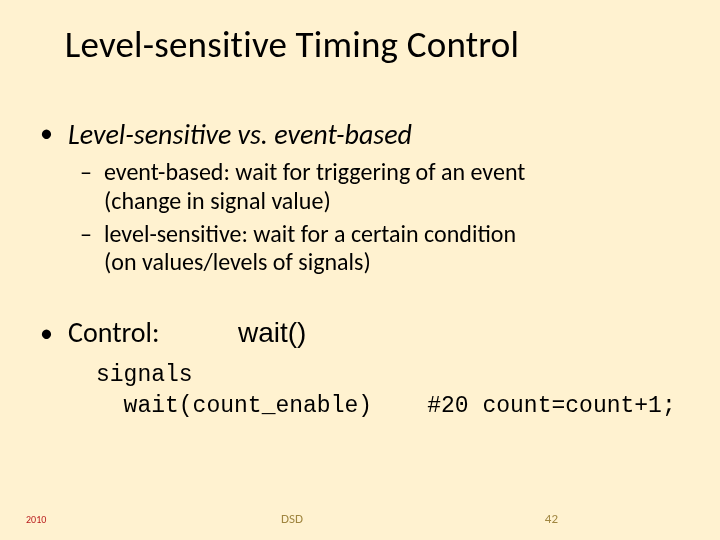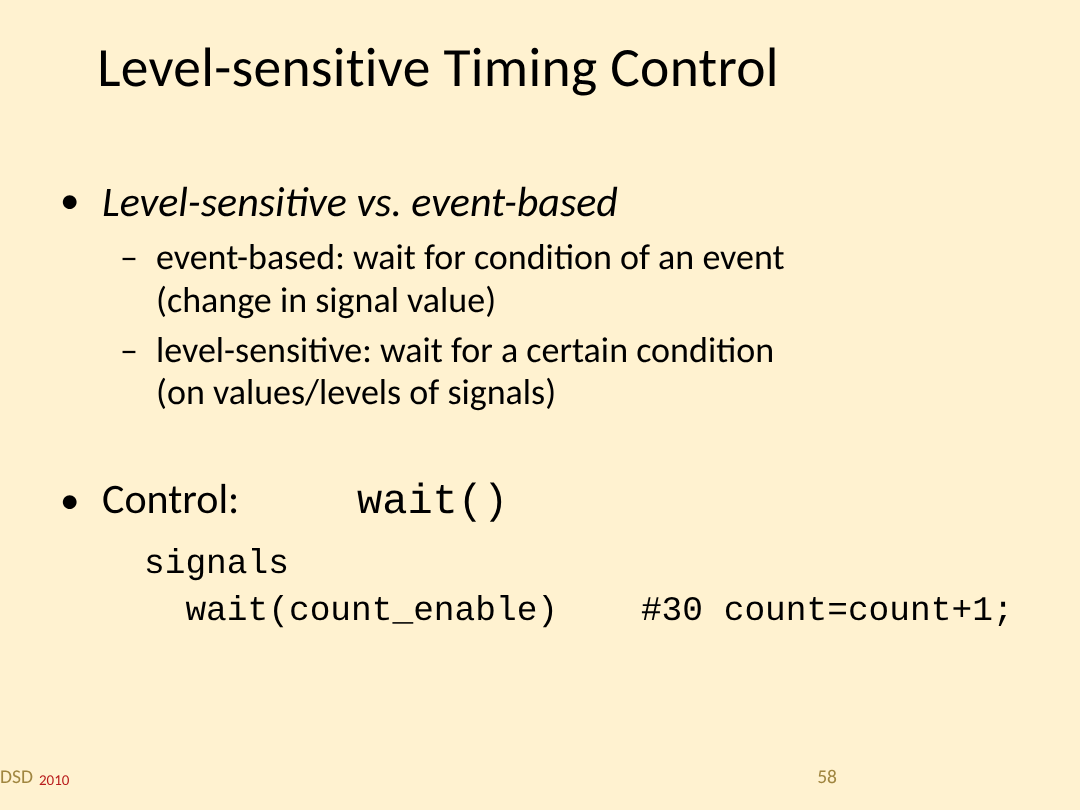--- a/index.html
+++ b/index.html
@@ -67,21 +67,21 @@
     flex: 0 0 28px;
     font-size: 26px;
     line-height: 32px;
   }
   .kw-row .lbl {
     font-size: 28px;
     width: 170px;
     flex: 0 0 170px;
   }
   .kw-row .code {
-    font-family: Liberation Mono, monospace;
+    font-family: Liberation Sans, sans-serif;
     font-size: 28px;
   }
   .codeblock {
     font-family: "Courier New", monospace;
     font-size: 23px;
     margin: 10px 0 0 56px;
     line-height: 1.35;
     white-space: pre;
   }
   .footer-left {
@@ -89,21 +89,21 @@
     left: 26px;
     bottom: 14px;
     font-size: 10px;
     color: #b91c1c;
   }
   .footer-center {
     position: absolute;
     left: 0;
     right: 0;
     bottom: 14px;
-    text-align: left;
+    text-align: center;
     font-size: 13px;
     color: #a08640;
   }
   .footer-right {
     position: absolute;
     right: 26px;
     bottom: 14px;
     font-size: 13px;
     color: #a08640;
   }
@@ -117,36 +117,36 @@
 
   <div class="content">
 
     <div class="bullet-l1">
       <div class="dot">•</div>
       <div class="txt">Level-sensitive vs. event-based</div>
     </div>
 
     <div class="bullet-l2">
       <div class="dash">–</div>
-      <div class="txt">event-based: wait for condition of an event (change in signal value)</div>
+      <div class="txt">event-based: wait for triggering of an event (change in signal value)</div>
     </div>
 
     <div class="bullet-l2">
       <div class="dash">–</div>
       <div class="txt">level-sensitive: wait for a certain condition (on values/levels of signals)</div>
     </div>
 
     <div class="kw-row">
       <div class="dot">•</div>
       <div class="lbl">Control:</div>
       <div class="code">wait()</div>
     </div>
 
     <div class="codeblock"><span>signals</span>
-<span>  wait(count_enable)    #30 count=count+1;</span></div>
+<span>  wait(count_enable)    #20 count=count+1;</span></div>
 
   </div>
 
   <div class="footer-left">2010</div>
   <div class="footer-center">DSD</div>
-  <div class="footer-right">58</div>
+  <div class="footer-right">42</div>
 
 </div>
 
 </body></html>

